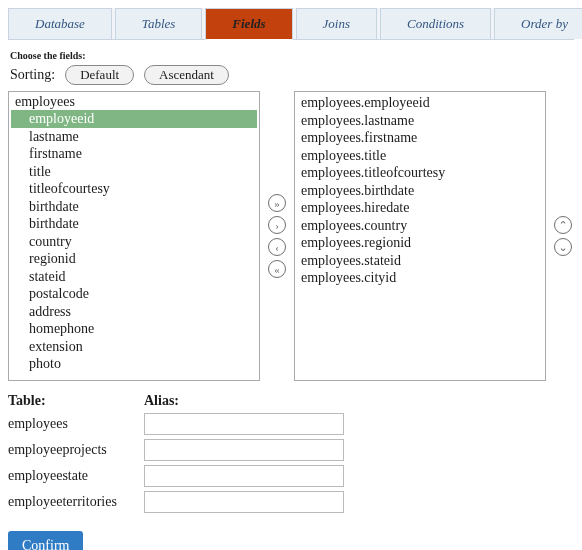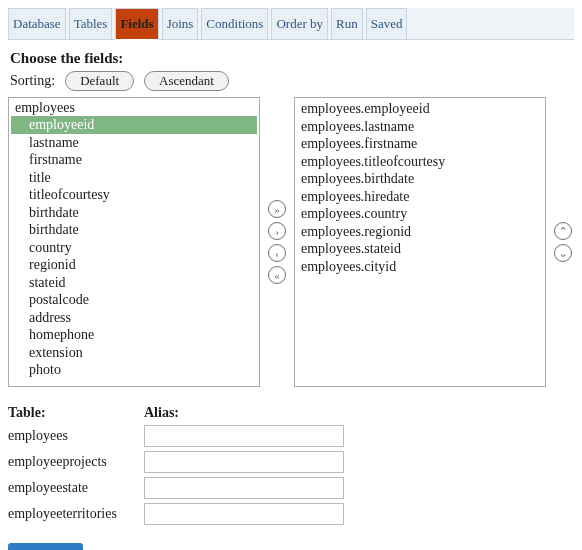--- a/index.html
+++ b/index.html
@@ -12,42 +12,43 @@
   background: #fff;
   width: 582px;
 }
 .tabs {
   display: flex;
   border-bottom: 1px solid #c8d4e0;
   background: #f0f4f8;
   align-items: stretch;
 }
 .tab {
-  padding: 7px 4px;
+  padding: 7px 26px;
   font-size: 13px;
   color: #335580;
   border: 1px solid #c8d4e0;
   border-bottom: none;
   background: #e8f0f6;
   margin-right: 3px;
   cursor: pointer;
   white-space: nowrap;
+  font-style: italic;
 }
 .tab.active {
   background: #c2410c;
   border-bottom: 1px solid #fff;
   margin-bottom: -1px;
   font-weight: bold;
   color: #222;
 }
 .tab:last-child { margin-right: 0; }
 .heading {
   font-weight: bold;
   margin: 10px 0 4px 2px;
-  font-size: 15px;
+  font-size: 10px;
 }
 .sort-row {
   margin: 0 0 6px 2px;
   display: flex;
   align-items: center;
   gap: 10px;
 }
 .pill {
   display: inline-block;
   border: 1px solid #888;
@@ -108,21 +109,20 @@
 }
 .tbl-alias {
   display: grid;
   grid-template-columns: 130px 200px;
   gap: 4px 6px;
   margin-top: 12px;
   align-items: center;
 }
 .tbl-alias .hd {
   font-weight: bold;
-  margin-top: 6px;
 }
 .tbl-alias input {
   width: 100%;
   padding: 2px 4px;
   font-family: inherit;
   font-size: 13px;
   border: 1px solid #bbb;
 }
 .confirm {
   margin-top: 18px;
@@ -182,20 +182,21 @@
   <div class="arrows">
     <div class="circ">»</div>
     <div class="circ">›</div>
     <div class="circ">‹</div>
     <div class="circ">«</div>
   </div>
   <div class="listbox right" id="sel">
       <div class="item">employees.employeeid</div>
       <div class="item">employees.lastname</div>
       <div class="item">employees.firstname</div>
+      <div class="item">employees.title</div>
       <div class="item">employees.titleofcourtesy</div>
       <div class="item">employees.birthdate</div>
       <div class="item">employees.hiredate</div>
       <div class="item">employees.country</div>
       <div class="item">employees.regionid</div>
       <div class="item">employees.stateid</div>
       <div class="item">employees.cityid</div>
     </div>
   <div class="arrows-r">
     <div class="circ">⌃</div>

